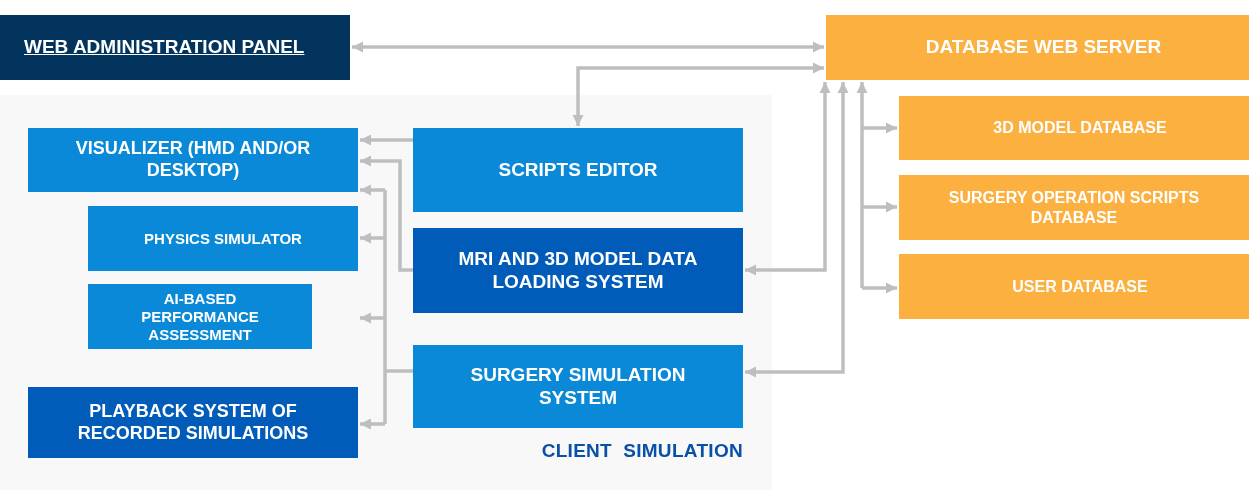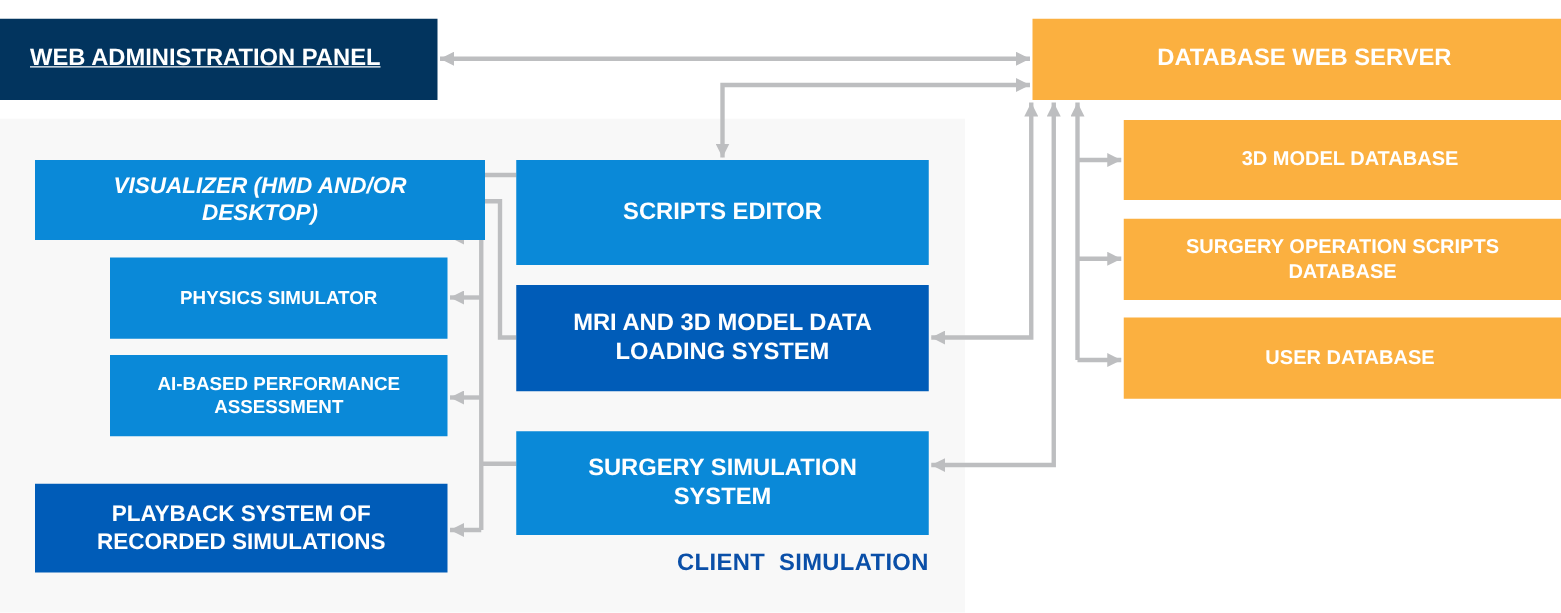--- a/index.html
+++ b/index.html
@@ -11,23 +11,23 @@
     .navy { background: #02345e; }
     .blue { background: #0a89d8; }
     .dblue { background: #005cb8; }
     .orange { background: #fbb040; padding-left: 12px; }
     .client-bg { position: absolute; left: 0; top: 95px; width: 772px; height: 395px; background: #f8f8f8; }
     .client-label { position: absolute; left: 500px; top: 440px; width: 243px; text-align: right;
                     color: #0a4fa8; font-weight: bold; font-size: 19px; letter-spacing: 0.3px; }
     svg.wires { position: absolute; left: 0; top: 0; pointer-events: none; }
     #admin { left: 0; top: 15px; width: 350px; height: 65px; font-size: 19px; justify-content: flex-start; padding-left: 24px; text-decoration: underline; }
     #dbserver { left: 826px; top: 15px; width: 423px; height: 65px; font-size: 19px; }
-    #visualizer { left: 28px; top: 128px; width: 360px; height: 64px; font-size: 18px; padding: 0 20px; font-style: italic; }
+    #visualizer { left: 28px; top: 128px; width: 330px; height: 64px; font-size: 18px; padding: 0 20px; }
     #physics { left: 88px; top: 206px; width: 270px; height: 65px; font-size: 15px; }
-    #ai { left: 88px; top: 284px; width: 270px; height: 65px; font-size: 15px; padding: 0 26px; }
+    #ai { left: 88px; top: 284px; width: 224px; height: 65px; font-size: 15px; padding: 0 26px; }
     #playback { left: 28px; top: 387px; width: 330px; height: 71px; font-size: 18px; padding: 0 30px; }
     #scripts { left: 413px; top: 128px; width: 330px; height: 84px; font-size: 19px; }
     #mri { left: 413px; top: 228px; width: 330px; height: 85px; font-size: 19px; padding: 0 30px; }
     #surgsim { left: 413px; top: 330px; width: 330px; height: 83px; font-size: 19px; padding: 0 40px; margin-top: 15px; }
     #modeldb { left: 899px; top: 96px; width: 350px; height: 64px; font-size: 16px; }
     #scriptsdb { left: 899px; top: 175px; width: 350px; height: 65px; font-size: 16px; padding: 0 40px; }
     #userdb { left: 899px; top: 254px; width: 350px; height: 65px; font-size: 16px; }
   </style>
 </head>
 <body>

